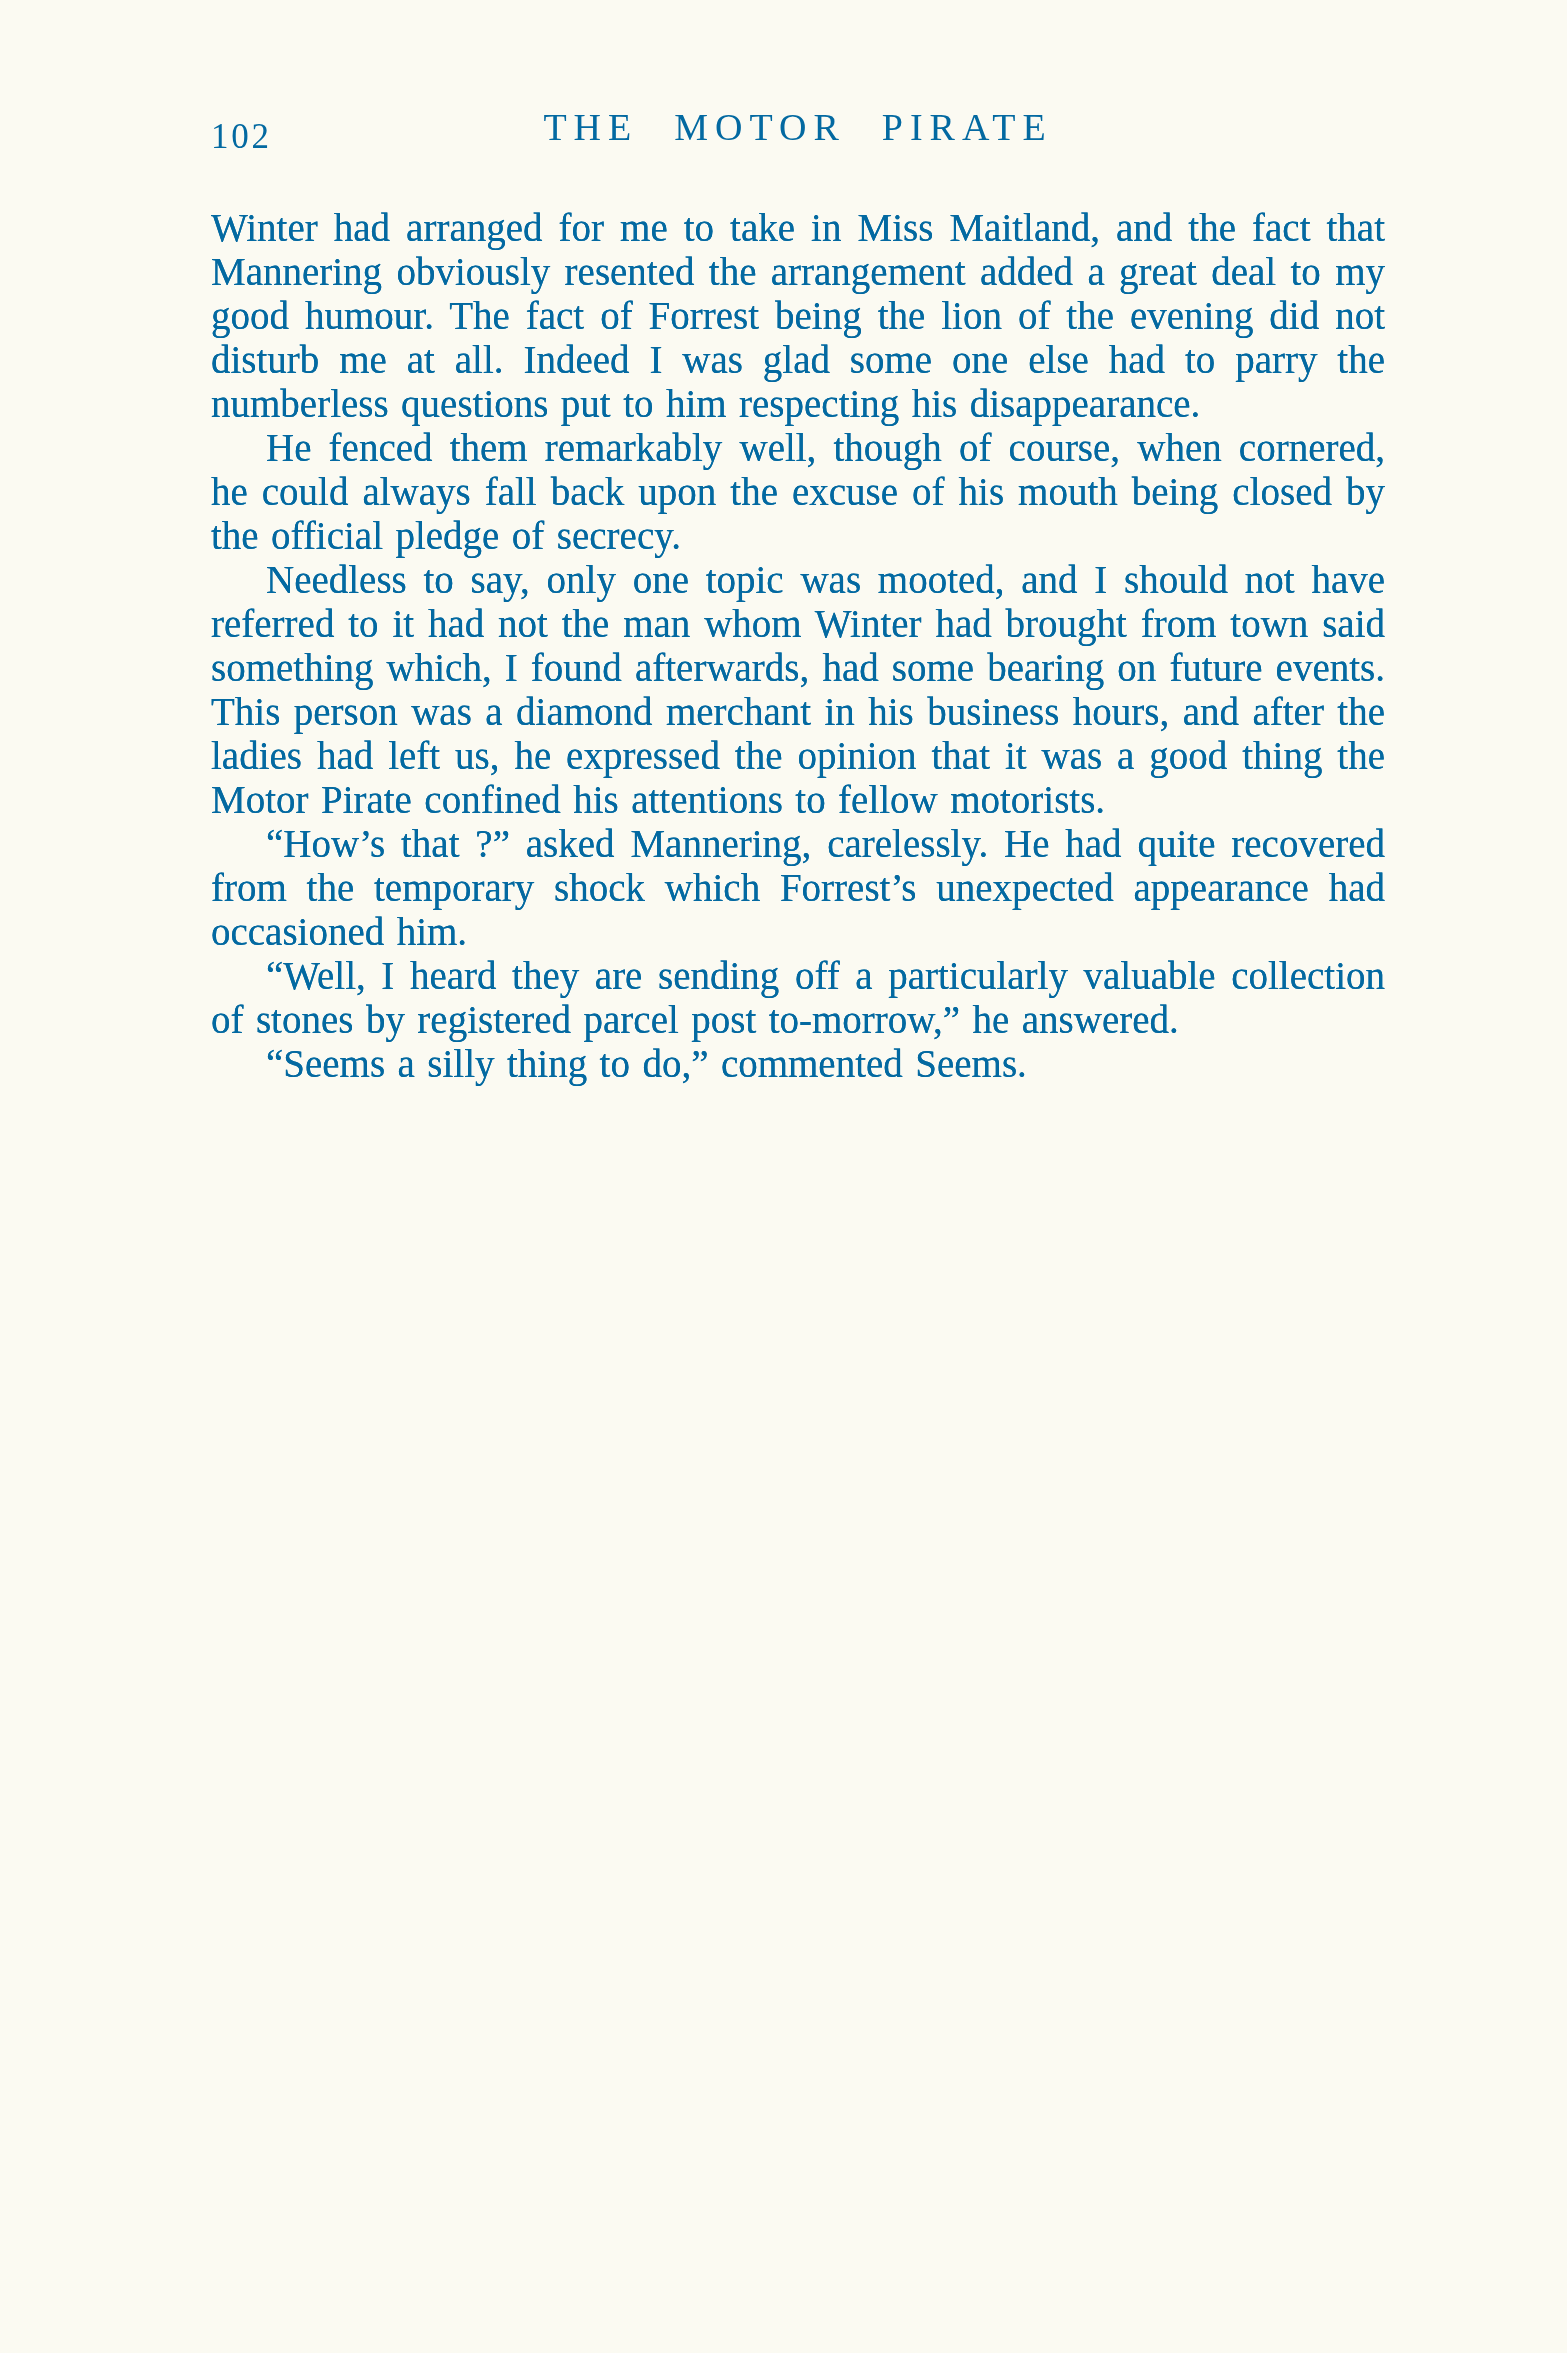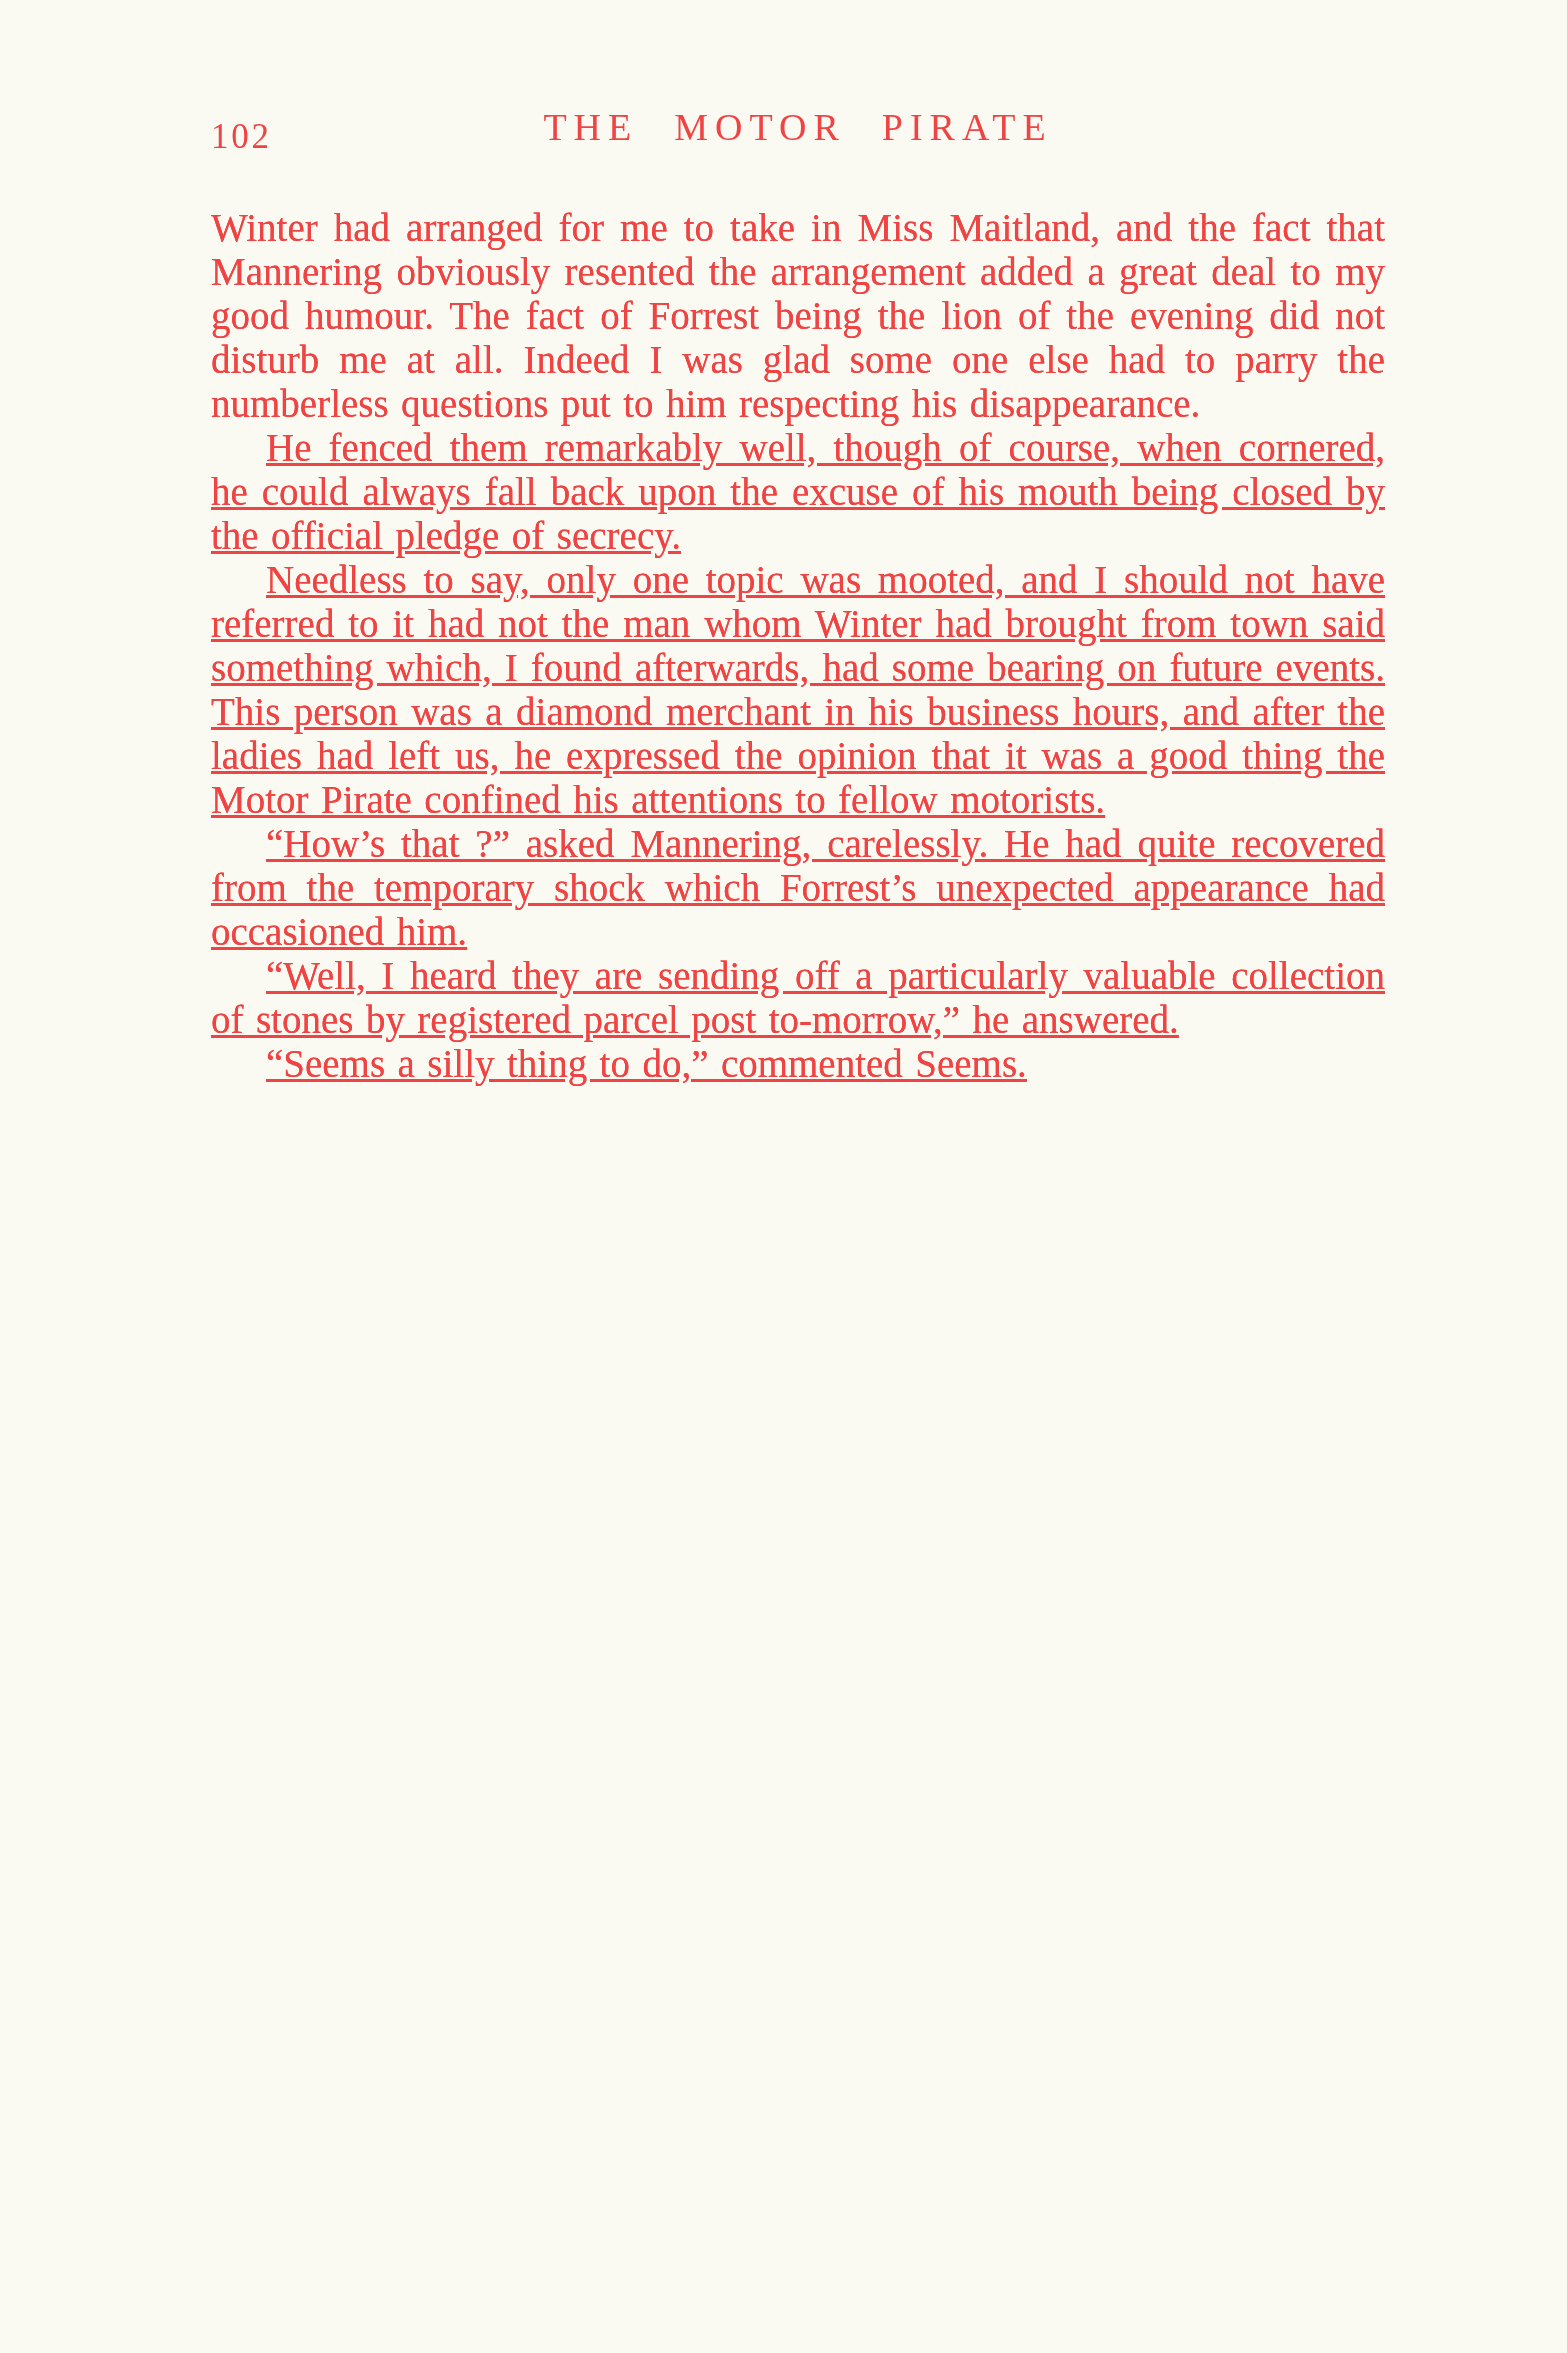--- a/index.html
+++ b/index.html
@@ -6,21 +6,21 @@
     margin: 0;
     padding: 0;
     background: #fbfaf2;
   }
   .page {
     position: relative;
     width: 1568px;
     height: 1996px;
     box-sizing: border-box;
     background: #fbfaf2;
-    color: #ef4444;
+    color: #0369a1;
     font-family: "Liberation Serif", "DejaVu Serif", serif;
     padding: 105px 183px 0 211px;
     overflow: hidden;
   }
   .header {
     position: relative;
     height: 89px;
   }
   .page-num {
     position: absolute;
@@ -43,21 +43,20 @@
   .body-text p {
     margin: 0;
     font-size: 39px;
     line-height: 44px;
     text-align: justify;
     text-shadow: 0 0 0.5px currentColor;
     word-spacing: 2.7px;
   }
   .body-text p.indent {
     text-indent: 55px;
-    text-decoration: underline;
   }
 </style>
 </head>
 <body>
 
 <div class="page">
   <div class="header">
     <span class="page-num">102</span>
     <span class="title">THE MOTOR PIRATE</span>
   </div>

